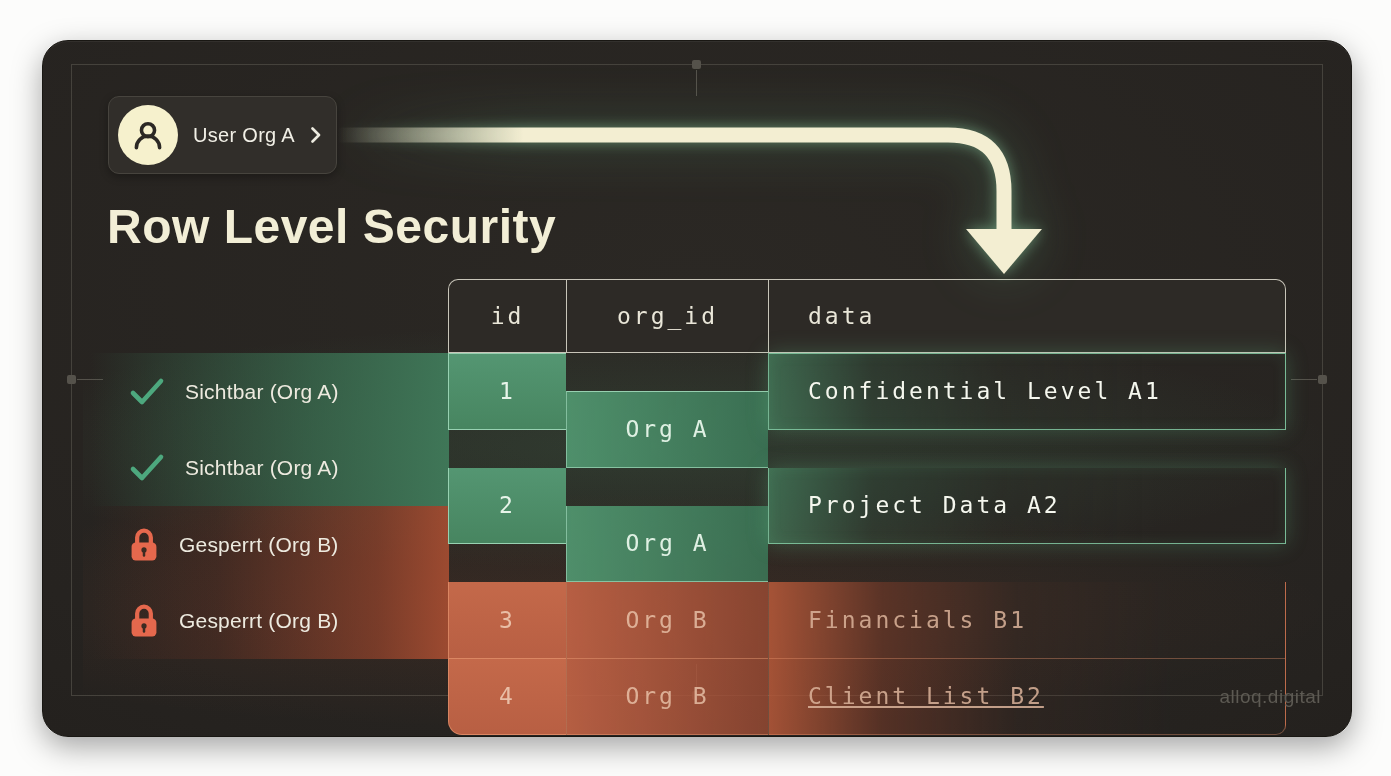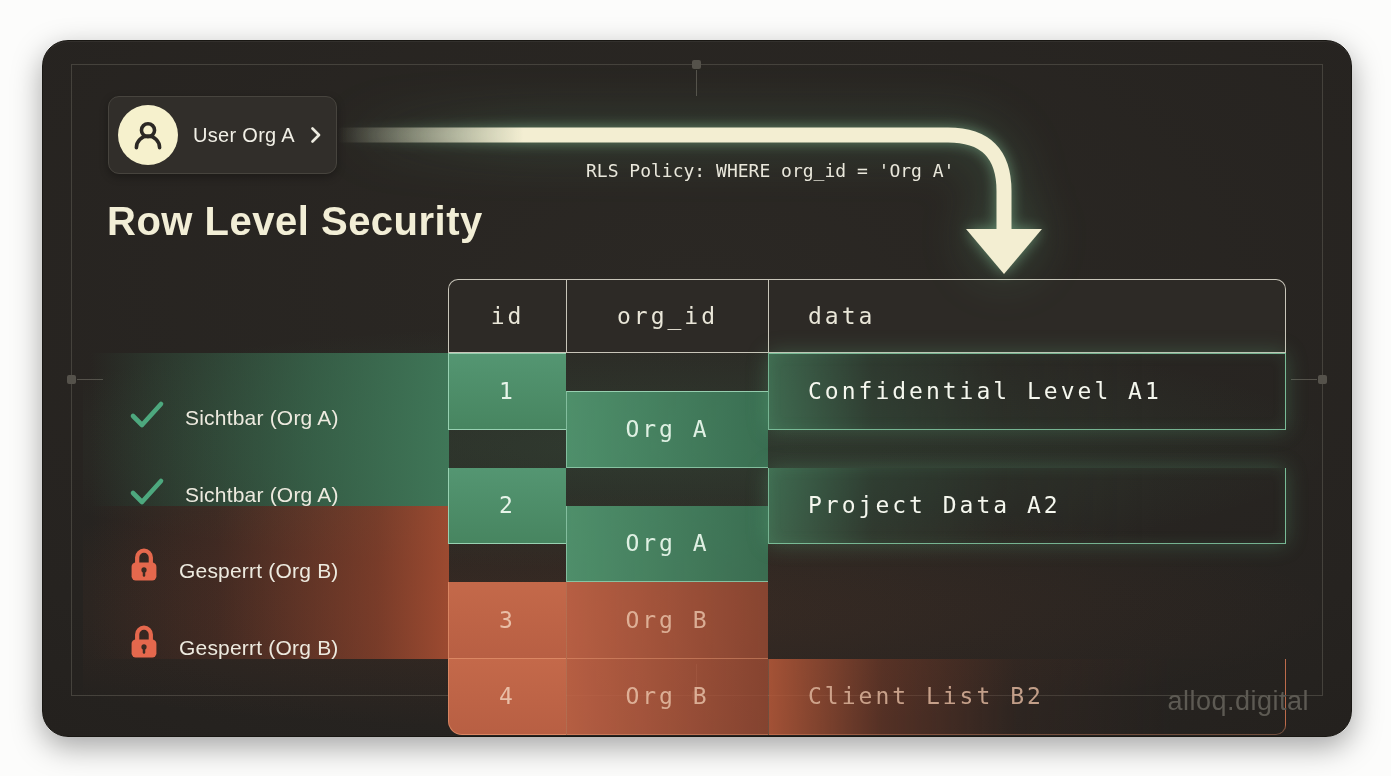--- a/index.html
+++ b/index.html
@@ -24,42 +24,42 @@
   
   .badge{position:absolute;left:65px;top:55px;width:229px;height:78px;z-index:6;
          background:#312e2a;border:1px solid #47443e;border-radius:11px;
          display:flex;align-items:center;gap:15px;padding:0 15px 0 9px;box-sizing:border-box;
          box-shadow:0 3px 8px rgba(0,0,0,.3);}
   .avatar{width:60px;height:60px;border-radius:50%;background:#f6f1cd;flex:0 0 auto;
           display:flex;align-items:center;justify-content:center;}
   .badge-label{color:#f1efe6;font-size:20px;font-weight:500;letter-spacing:.3px;white-space:nowrap;}
   .badge-chevron{margin-left:auto;display:flex;align-items:center;}
   
-  .title{position:absolute;left:64px;top:158px;z-index:6;color:#f2eed6;font-size:40px;
+  .title{position:absolute;left:64px;top:158px;z-index:6;color:#f2eed6;font-size:48px;
          font-weight:bold;letter-spacing:.5px;}
   
   .policy{position:absolute;left:543px;top:119px;z-index:6;color:#e9e7db;font-size:18px;
           font-family:"DejaVu Sans Mono",monospace;white-space:nowrap;}
   
   .arrow-svg{position:absolute;left:0;top:0;z-index:5;pointer-events:none;
              filter:drop-shadow(0 0 7px rgba(160,235,185,.45)) drop-shadow(0 0 26px rgba(110,195,140,.33));}
   
   .glow-green{position:absolute;left:40px;top:280px;width:1260px;height:250px;z-index:1;
               background:radial-gradient(ellipse at 45% 50%, rgba(90,180,125,.15), rgba(90,180,125,0) 70%);}
   .glow-red{position:absolute;left:40px;top:450px;width:1260px;height:240px;z-index:1;
             background:radial-gradient(ellipse at 40% 50%, rgba(205,95,55,.11), rgba(205,95,55,0) 70%);}
   
   .band{position:absolute;left:48px;width:358px;height:153px;z-index:2;}
   .band-visible{top:312px;
     background:linear-gradient(90deg, rgba(52,95,70,0) 0%, rgba(52,95,70,.3) 18%, rgba(58,112,82,.72) 62%, rgba(64,122,90,.95) 100%);}
   .band-locked{top:465px;
     background:linear-gradient(90deg, rgba(110,50,34,0) 0%, rgba(115,52,36,.28) 35%, rgba(150,68,44,.7) 80%, rgba(168,78,50,.9) 100%);}
   
   .access-row{position:absolute;left:48px;width:357px;height:77px;z-index:4;
-              display:flex;align-items:flex-end;gap:20px;padding-left:38px;box-sizing:border-box;}
+              display:flex;align-items:center;gap:20px;padding-left:38px;box-sizing:border-box;}
   .access-label{color:#edead e0;}
   .access-label{color:#edeadf;font-size:21px;letter-spacing:.2px;white-space:nowrap;}
   
   .rls-table{position:absolute;left:405px;top:238px;width:838px;height:452px;z-index:3;
              font-family:"DejaVu Sans Mono",monospace;}
   .trow{display:flex;width:838px;}
   .cell{box-sizing:border-box;display:flex;align-items:center;letter-spacing:3px;}
   .c-id{width:118px;justify-content:center;}
   .c-org{width:202px;justify-content:center;}
   .c-data{width:518px;padding-left:39px;}
@@ -80,23 +80,23 @@
       box-shadow:0 0 20px rgba(110,210,150,.25), inset 0 0 14px rgba(110,210,150,.10);}
   .row-0 .c-id,.row-0 .c-org{border-top:1px solid rgba(160,216,185,.9);}
   .row-0 .c-data{border-top:1px solid rgba(132,203,164,.85);}
   .row-locked .c-id{background:linear-gradient(180deg,#c4694a 0%,#b85f43 100%);
       border:1px solid rgba(238,160,120,.55);border-right:none;border-top:none;color:rgba(244,212,190,.8);}
   .row-locked .c-org{background:linear-gradient(90deg, rgba(196,100,70,.9), rgba(158,76,52,.78));
       border:1px solid rgba(238,160,120,.45);border-right:none;border-top:none;color:rgba(240,205,180,.75);}
   .row-locked .c-data{background:linear-gradient(90deg, rgba(185,90,58,.85) 0%, rgba(130,62,42,.5) 22%, rgba(70,45,36,.25) 48%, rgba(42,38,34,.05) 78%);
       border:1px solid rgba(235,150,110,.38);border-top:none;color:rgba(220,180,155,.85);}
   .row-3 .c-id{border-bottom-left-radius:14px;}
-  .row-3 .c-data{border-bottom-right-radius:10px;}
-  
-  .watermark{position:absolute;right:42px;top:645px;z-index:6;color:#5d5a53;font-size:27px;
+  .row-3 .c-data{border-bottom-right-radius:10px;text-decoration:underline;}
+  
+  .watermark{position:absolute;right:30px;top:645px;z-index:6;color:#5d5a53;font-size:19px;
              letter-spacing:.5px;}
 </style>
 </head>
 <body>
 
 <div class="stage">
   <div class="card">
 
     <div class="frame">
       <div class="handle h-top"></div>
@@ -131,21 +131,20 @@
       <defs>
         <linearGradient id="arrowFade" gradientUnits="userSpaceOnUse" x1="294" y1="0" x2="480" y2="0">
           <stop offset="0" stop-color="#f3eed2" stop-opacity="0"></stop>
           <stop offset="1" stop-color="#f3eed2" stop-opacity="1"></stop>
         </linearGradient>
       </defs>
       <path d="M294 94 H905 Q961 94 961 150 V192" fill="none" stroke="url(#arrowFade)" stroke-width="15"></path>
       <polygon points="923,188 999,188 961,233" fill="#f3eed2"></polygon>
     </svg>
 
-    <div class="policy">RLS Policy: WHERE org_id = 'Org A'</div>
 
     <div class="title">Row Level Security</div>
 
     <div class="band band-visible"></div>
     <div class="band band-locked"></div>
 
     <div class="access-row" style="top:312px">
       <svg width="36" height="30" viewBox="0 0 36 30">
         <polyline points="4,16 13,25 32,4" fill="none" stroke="#4da87e" stroke-width="4.6" stroke-linecap="round" stroke-linejoin="round"></polyline>
       </svg>
@@ -188,20 +187,21 @@
         <div class="cell c-data">Confidential Level A1</div>
       </div>
       <div class="trow tdata row-visible row-1">
         <div class="cell c-id">2</div>
         <div class="cell c-org">Org A</div>
         <div class="cell c-data">Project Data A2</div>
       </div>
       <div class="trow tdata row-locked row-2">
         <div class="cell c-id">3</div>
         <div class="cell c-org">Org B</div>
+        <div class="cell c-data">Financials B1</div>
       </div>
       <div class="trow tdata row-locked row-3">
         <div class="cell c-id">4</div>
         <div class="cell c-org">Org B</div>
         <div class="cell c-data">Client List B2</div>
       </div>
     </div>
 
     <div class="watermark">alloq.digital</div>
   </div>

